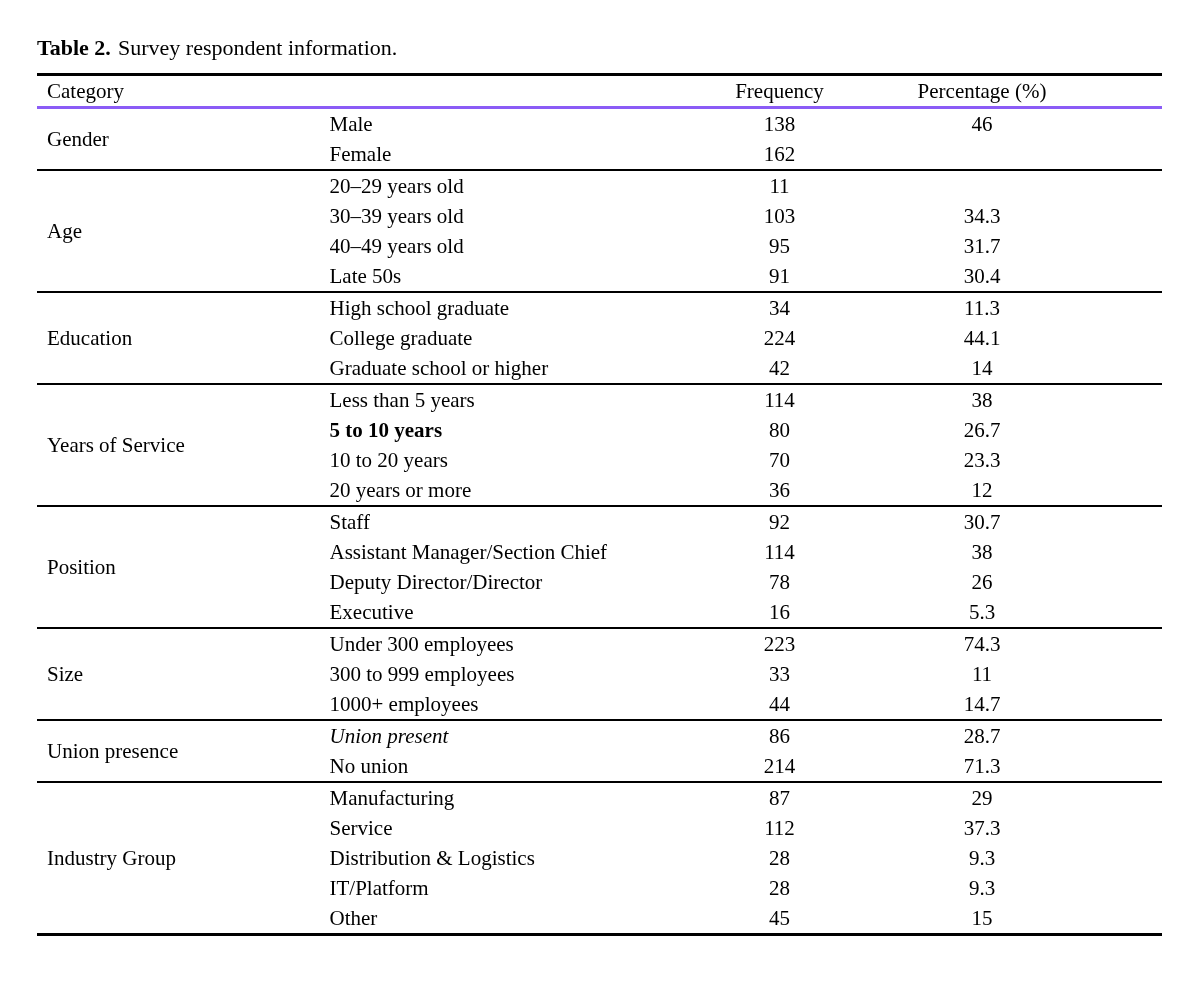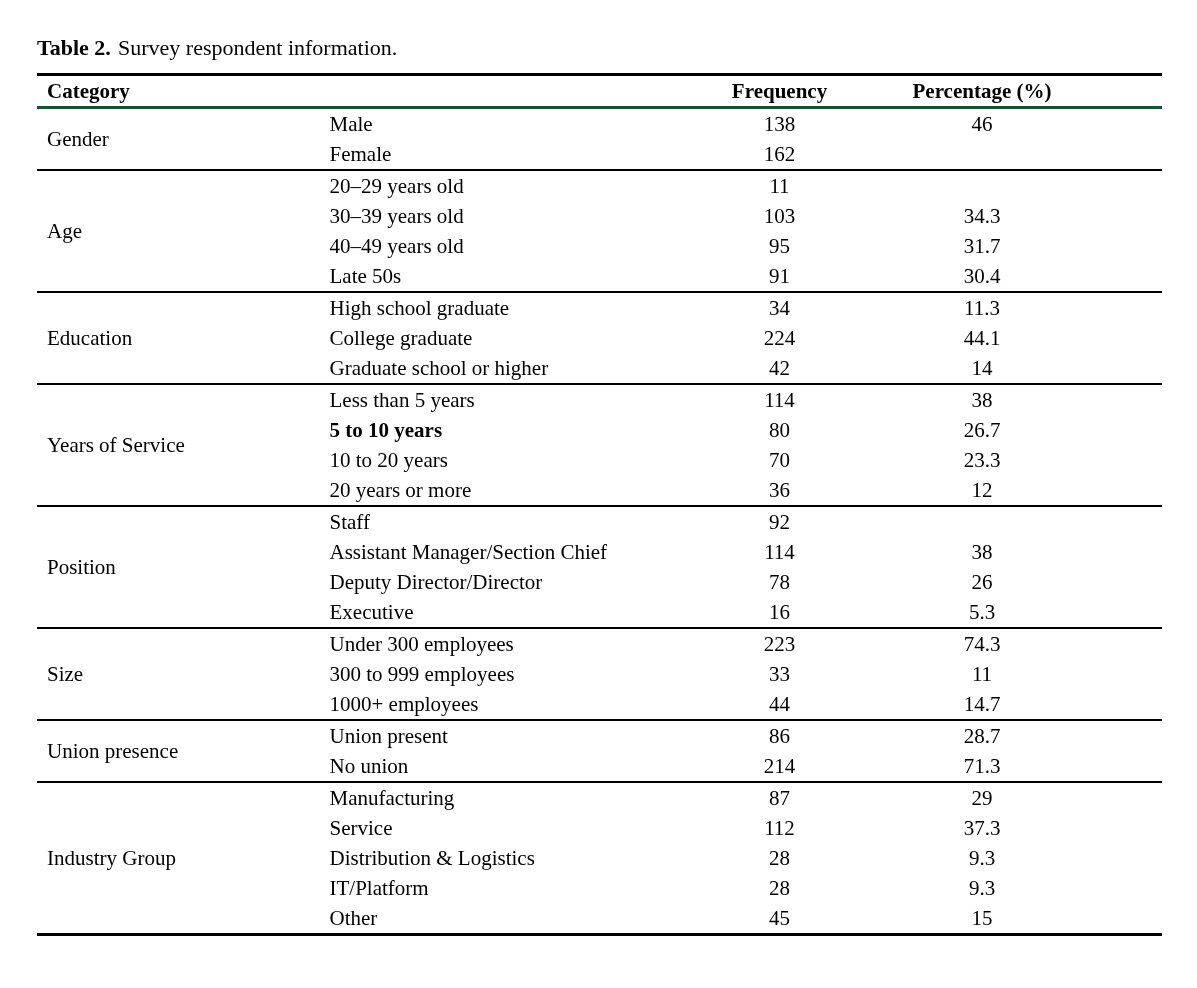--- a/index.html
+++ b/index.html
@@ -33,22 +33,22 @@
     width: 1125px;
     border-top: 3px solid #000;
     border-bottom: 3px solid #000;
     font-size: 21px;
   }
   .thead {
     display: grid;
     grid-template-columns: 26% 32% 16% 20% 6%;
     align-items: center;
     height: 30px;
-    border-bottom: 3px solid #14532d;
-    font-weight: bold;
+    border-bottom: 3px solid #8b5cf6;
+    font-weight: normal;
   }
   .thead .cat-h { grid-column: 1 / span 2; padding-left: 10px; }
   .thead .freq-h { grid-column: 3; text-align: center; }
   .thead .pct-h  { grid-column: 4; text-align: center; }
 
   .group {
     display: grid;
     grid-template-columns: 26% 32% 16% 20% 6%;
     grid-auto-rows: 30px;
     align-items: center;
@@ -122,20 +122,21 @@
           <div class="cell freq" style="grid-row: 3;">70</div>
           <div class="cell pct" style="grid-row: 3;">23.3</div>
           <div class="cell sub" style="grid-row: 4;">20 years or more</div>
           <div class="cell freq" style="grid-row: 4;">36</div>
           <div class="cell pct" style="grid-row: 4;">12</div>
         </div>
         <div class="group">
           <div class="cell cat" style="grid-row: 1 / span 4;">Position</div>
           <div class="cell sub" style="grid-row: 1;">Staff</div>
           <div class="cell freq" style="grid-row: 1;">92</div>
+          <div class="cell pct" style="grid-row: 1;">30.7</div>
           <div class="cell sub" style="grid-row: 2;">Assistant Manager/Section Chief</div>
           <div class="cell freq" style="grid-row: 2;">114</div>
           <div class="cell pct" style="grid-row: 2;">38</div>
           <div class="cell sub" style="grid-row: 3;">Deputy Director/Director</div>
           <div class="cell freq" style="grid-row: 3;">78</div>
           <div class="cell pct" style="grid-row: 3;">26</div>
           <div class="cell sub" style="grid-row: 4;">Executive</div>
           <div class="cell freq" style="grid-row: 4;">16</div>
           <div class="cell pct" style="grid-row: 4;">5.3</div>
         </div>
@@ -146,21 +147,21 @@
           <div class="cell pct" style="grid-row: 1;">74.3</div>
           <div class="cell sub" style="grid-row: 2;">300 to 999 employees</div>
           <div class="cell freq" style="grid-row: 2;">33</div>
           <div class="cell pct" style="grid-row: 2;">11</div>
           <div class="cell sub" style="grid-row: 3;">1000+ employees</div>
           <div class="cell freq" style="grid-row: 3;">44</div>
           <div class="cell pct" style="grid-row: 3;">14.7</div>
         </div>
         <div class="group">
           <div class="cell cat" style="grid-row: 1 / span 2;">Union presence</div>
-          <div class="cell sub" style="grid-row: 1;">Union present</div>
+          <div class="cell sub" style="grid-row: 1; font-style: italic;">Union present</div>
           <div class="cell freq" style="grid-row: 1;">86</div>
           <div class="cell pct" style="grid-row: 1;">28.7</div>
           <div class="cell sub" style="grid-row: 2;">No union</div>
           <div class="cell freq" style="grid-row: 2;">214</div>
           <div class="cell pct" style="grid-row: 2;">71.3</div>
         </div>
         <div class="group">
           <div class="cell cat" style="grid-row: 1 / span 5;">Industry Group</div>
           <div class="cell sub" style="grid-row: 1;">Manufacturing</div>
           <div class="cell freq" style="grid-row: 1;">87</div>

